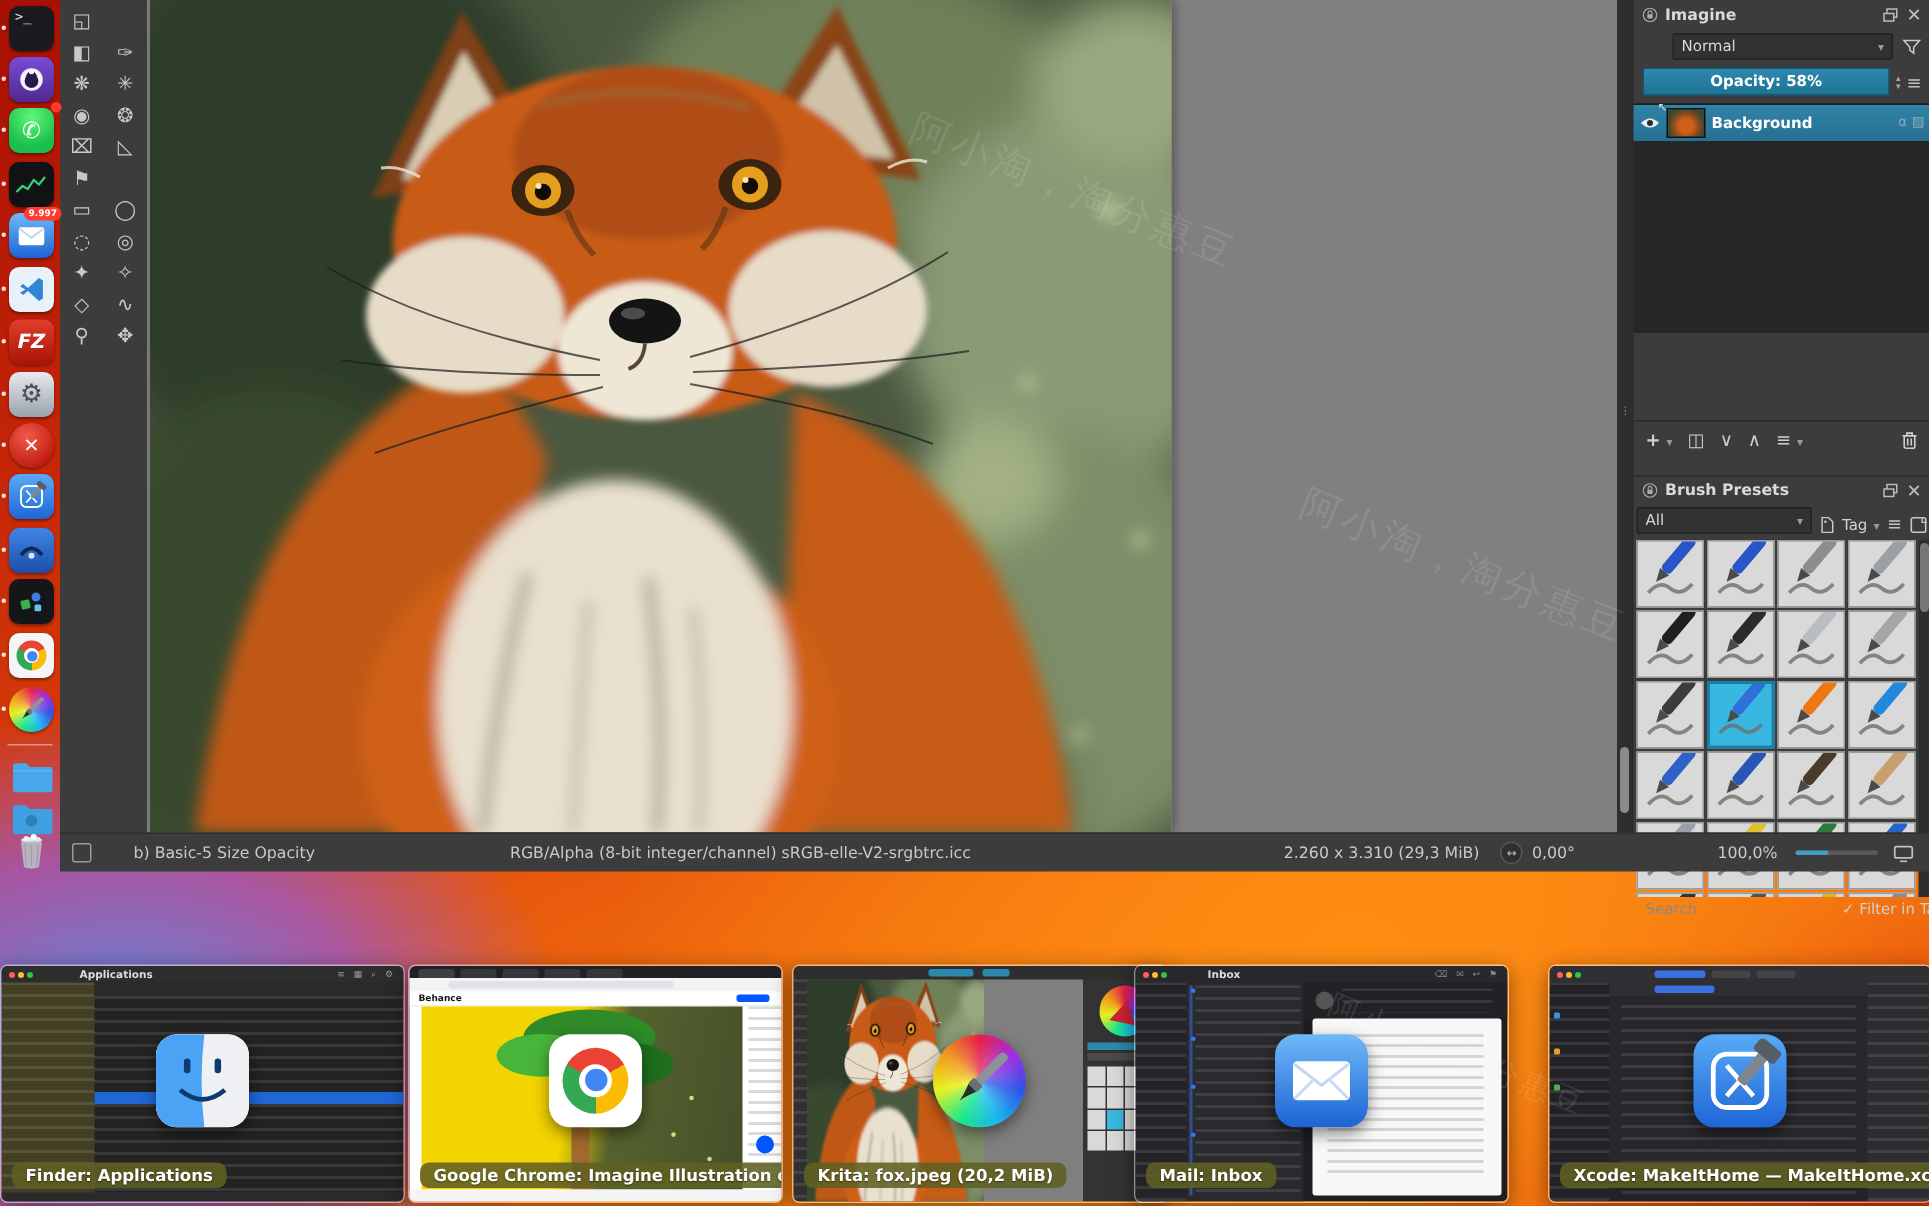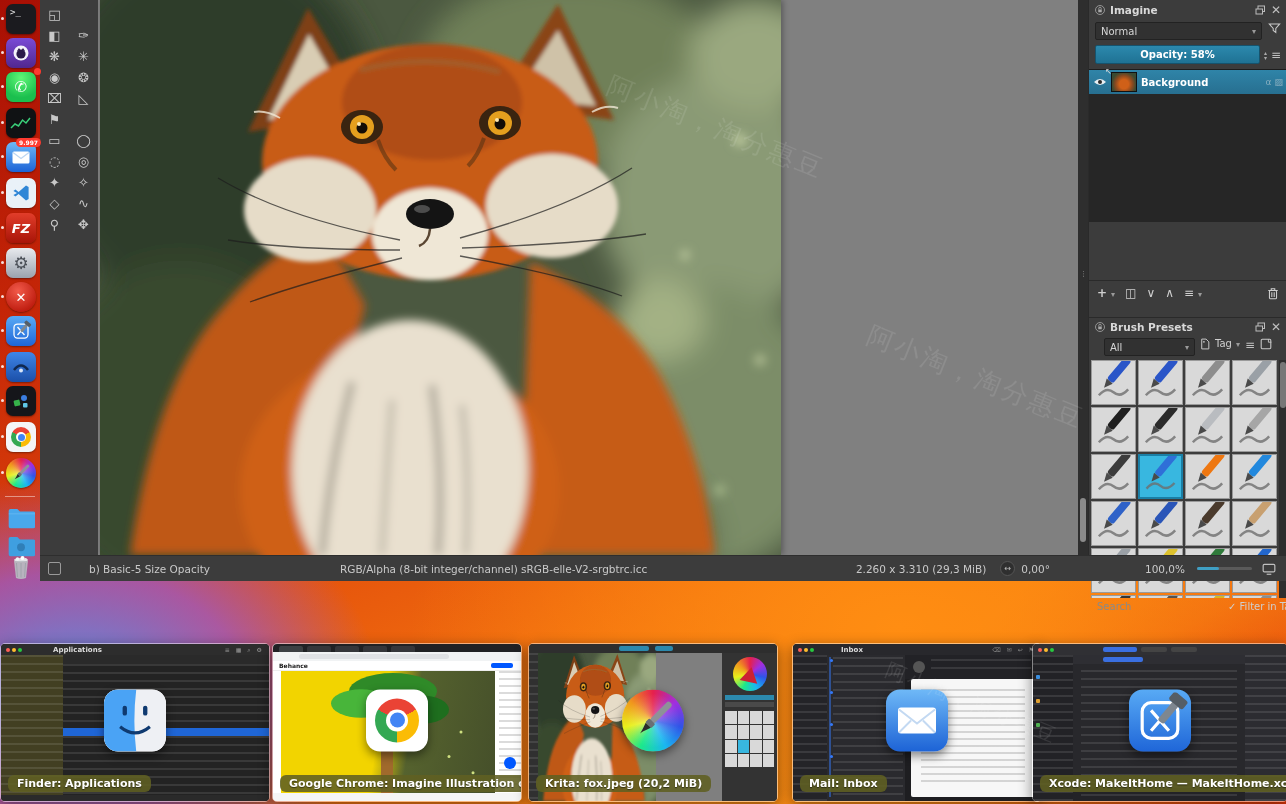--- a/index.html
+++ b/index.html
@@ -28,36 +28,36 @@
   #vscroll .thumb{position:absolute;left:2px;width:6px;height:44px;top:498px;background:#8a8a8a;border-radius:3px;}
   #vscroll .grip{position:absolute;left:2px;top:272px;color:#9a9a9a;font-size:7px;line-height:5px;}
   
   #panels{position:absolute;left:1048px;top:0;width:198px;height:555px;background:#3c3c3c;border-left:1px solid #2a2a2a;}
   .phead{height:20px;display:flex;align-items:center;gap:5px;padding:0 6px;color:#d9d9d9;font-size:10.5px;font-weight:bold;}
   .phead .sp{flex:1;}
   .micon{color:#c0c0c0;font-size:10px;}
   .dropdown{background:#313131;border:1px solid #222;border-radius:2px;color:#d6d6d6;font-size:10px;height:16px;display:flex;align-items:center;padding:0 5px;}
   .dropdown .sp{flex:1;}
   .caret{color:#9a9a9a;font-size:8px;margin-left:4px;}
-  #blend-row{display:flex;align-items:flex-start;gap:6px;padding:2px 6px;}
+  #blend-row{display:flex;align-items:center;gap:6px;padding:2px 6px;margin-left:20px;}
   #blend-row .dropdown{flex:1;}
   #opacity-row{display:flex;align-items:center;gap:4px;padding:3px 6px;}
   #opacity-slider{flex:1;height:17px;background:linear-gradient(180deg,#2c89ad,#1f7294);border:1px solid #16536d;border-radius:2px;color:#fff;font-size:10px;font-weight:bold;display:flex;align-items:center;justify-content:center;}
   .spin{display:flex;flex-direction:column;color:#aaa;font-size:6px;line-height:5px;}
   #layer-list{background:#262626;height:152px;margin-top:2px;border-top:1px solid #1d1d1d;}
   #layer-row{height:24px;background:linear-gradient(180deg,#2f84a8,#276f90);display:flex;align-items:center;gap:4px;padding:0 4px;}
   #layer-thumb{width:24px;height:18px;border:1px solid #111;background:radial-gradient(circle at 50% 62%,#d06018 28%,#8a4a20 52%,#3a4a31 75%);position:relative;}
   #layer-thumb .corner{position:absolute;left:-7px;top:-6px;color:#ddd;font-size:8px;}
   #layer-name{color:#fff;font-size:10px;font-weight:bold;flex:1;}
   .layer-flags{color:#cfd8dc;opacity:.55;font-size:9px;display:flex;gap:3px;}
   #layer-toolbar{height:24px;display:flex;align-items:center;gap:10px;padding:0 8px;color:#cfcfcf;font-size:12px;border-top:1px solid #2a2a2a;margin-top:58px;}
   #layer-toolbar .sp{flex:1;}
   
   #brush-panel{border-top:1px solid #2a2a2a;margin-top:12px;}
-  #brush-filter-row{display:flex;align-items:flex-start;gap:5px;padding:2px 15px;}
+  #brush-filter-row{display:flex;align-items:flex-end;gap:5px;padding:2px 2px;}
   #brush-filter-row .dropdown{flex:1;}
   #brush-grid-wrap{position:relative;height:238px;overflow:hidden;margin-top:2px;}
   #brush-grid{display:grid;grid-template-columns:repeat(4,45px);gap:2px;padding-left:2px;}
   .tile{width:45px;height:45px;background:#d9d9d9;border:1px solid #9a9a9a;box-sizing:border-box;}
   .tile.sel{background:#38b7e0;border:2px solid #1a7fa6;}
   .tile svg{width:100%;height:100%;}
   #brush-scroll{position:absolute;right:0;top:0;width:8px;height:238px;background:#2e2e2e;}
   #brush-scroll .thumb{position:absolute;left:1px;top:2px;width:6px;height:46px;background:#777;border-radius:3px;}
   #search-row{display:flex;align-items:center;gap:4px;padding:2px 6px;}
   #search-input{flex:1;background:transparent;border:none;outline:none;color:#bbb;font-size:10px;font-family:inherit;}
@@ -767,21 +767,21 @@
             <rect x="44" y="2" width="12" height="52" rx="5" fill="#8d9298"></rect>
             <rect x="42" y="52" width="16" height="11" rx="2" fill="#6a6f75"></rect>
             <path d="M43,63 q7,18 7,24 q0,-6 7,-24 Z" fill="#2c2c2c"></path>
           </g>
         </svg>
     </div>
   </div>
   <span class="twin-label">Krita: fox.jpeg (20,2 MiB)</span>
 </div>
 
-<div class="thumb-win" style="left:792px;width:248px">
+<div class="thumb-win" style="left:756px;width:248px">
   <div class="twin-inner" style="background:#1e1e21">
     <div class="tbar" style="background:#28282c">
         <span class="lights">
           <i class="l-r"></i>
           <i class="l-y"></i>
           <i class="l-g"></i>
         </span>
         <span style="margin-left:24px;color:#ddd;font-weight:bold;font-size:7px">Inbox</span>
         <span style="margin-left:auto;letter-spacing:2px;color:#8a8a8a">⌫ ✉ ↩ ⚑</span>
       </div>

